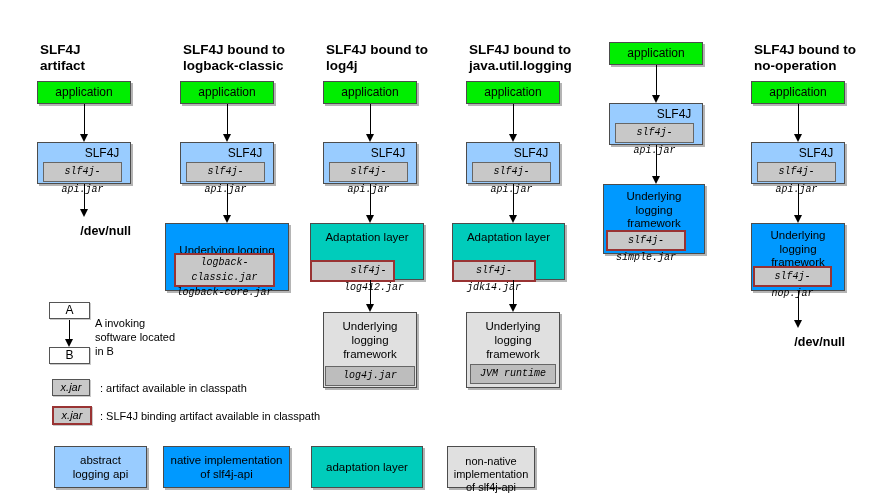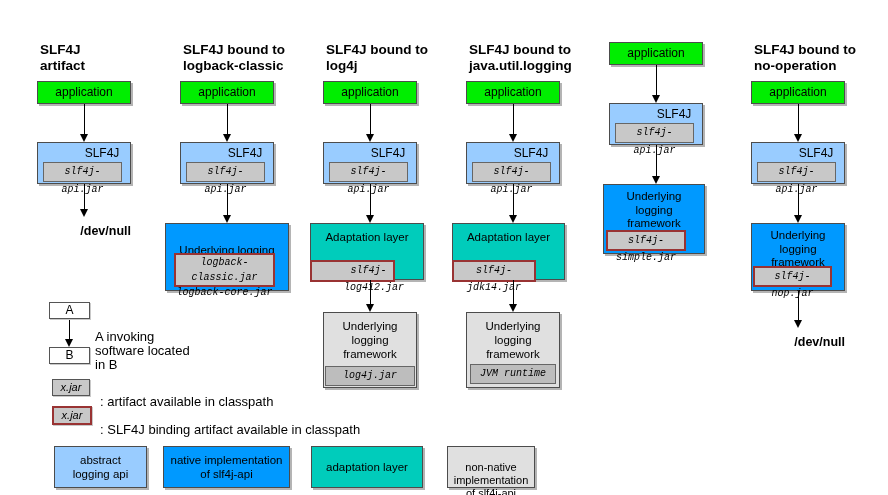--- a/index.html
+++ b/index.html
@@ -72,21 +72,21 @@
   }
 
   .devnull { font-weight:bold; font-size:12.5px; text-align:right; margin-top:7px; }
 
   
   .abox {
     position:absolute; box-sizing:border-box; width:41px; height:17px;
     background:#fff; border:1px solid #555; text-align:center;
     font-size:12px; line-height:15px; box-shadow:1px 1px 0 #c9c9c9;
   }
-  .cap { position:absolute; font-size:13px; line-height:14px;margin-top:14px; }
+  .cap { position:absolute; font-size:11px; line-height:14px; }
   .ljar {
     position:absolute; box-sizing:border-box; background:var(--jar-gray,#c8c8c8);
     border:1px solid #555; font-style:italic; font-size:11px; text-align:center;
     box-shadow:1px 1px 0 #c9c9c9;
   }
   .tbox {
     position:absolute; top:446px; height:42px; box-sizing:border-box;
     border:1px solid #4c4c4c; box-shadow:2px 2px 0 #b4b4b4;
     text-align:center; font-size:11.5px; line-height:13.5px;
   }
@@ -232,17 +232,17 @@
   <div class="cap" style="left:100px; top:381px;">: artifact available in classpath</div>
 
   <div class="ljar" style="left:52px; top:406px; width:40px; height:19px; line-height:15px; border:2px solid var(--binding-red,#993333);">x.jar</div>
   <div class="cap" style="left:100px; top:409px;">: SLF4J binding artifact available in classpath</div>
 
   <div class="tbox ml" style="left:54px; width:93px; padding-top:7px; background:var(--api-light-blue,#99ccff);">abstract
 logging api</div>
   <div class="tbox ml" style="left:163px; width:127px; padding-top:7px; background:var(--native-blue,#0099ff);">native implementation
 of slf4j-api</div>
   <div class="tbox" style="left:311px; width:112px; line-height:40px; background:var(--adaptation-teal,#00ccbb);">adaptation layer</div>
-  <div class="tbox ml" style="left:447px; width:88px; padding-top:14px; font-size:11px; line-height:13px; background:var(--framework-gray,#e0e0e0);">non-native
+  <div class="tbox ml" style="left:447px; width:88px; padding-top:8px; font-size:11px; line-height:13px; background:var(--framework-gray,#e0e0e0);">non-native
 implementation
 of slf4j-api</div>
 
 </div>
 
 </body></html>

